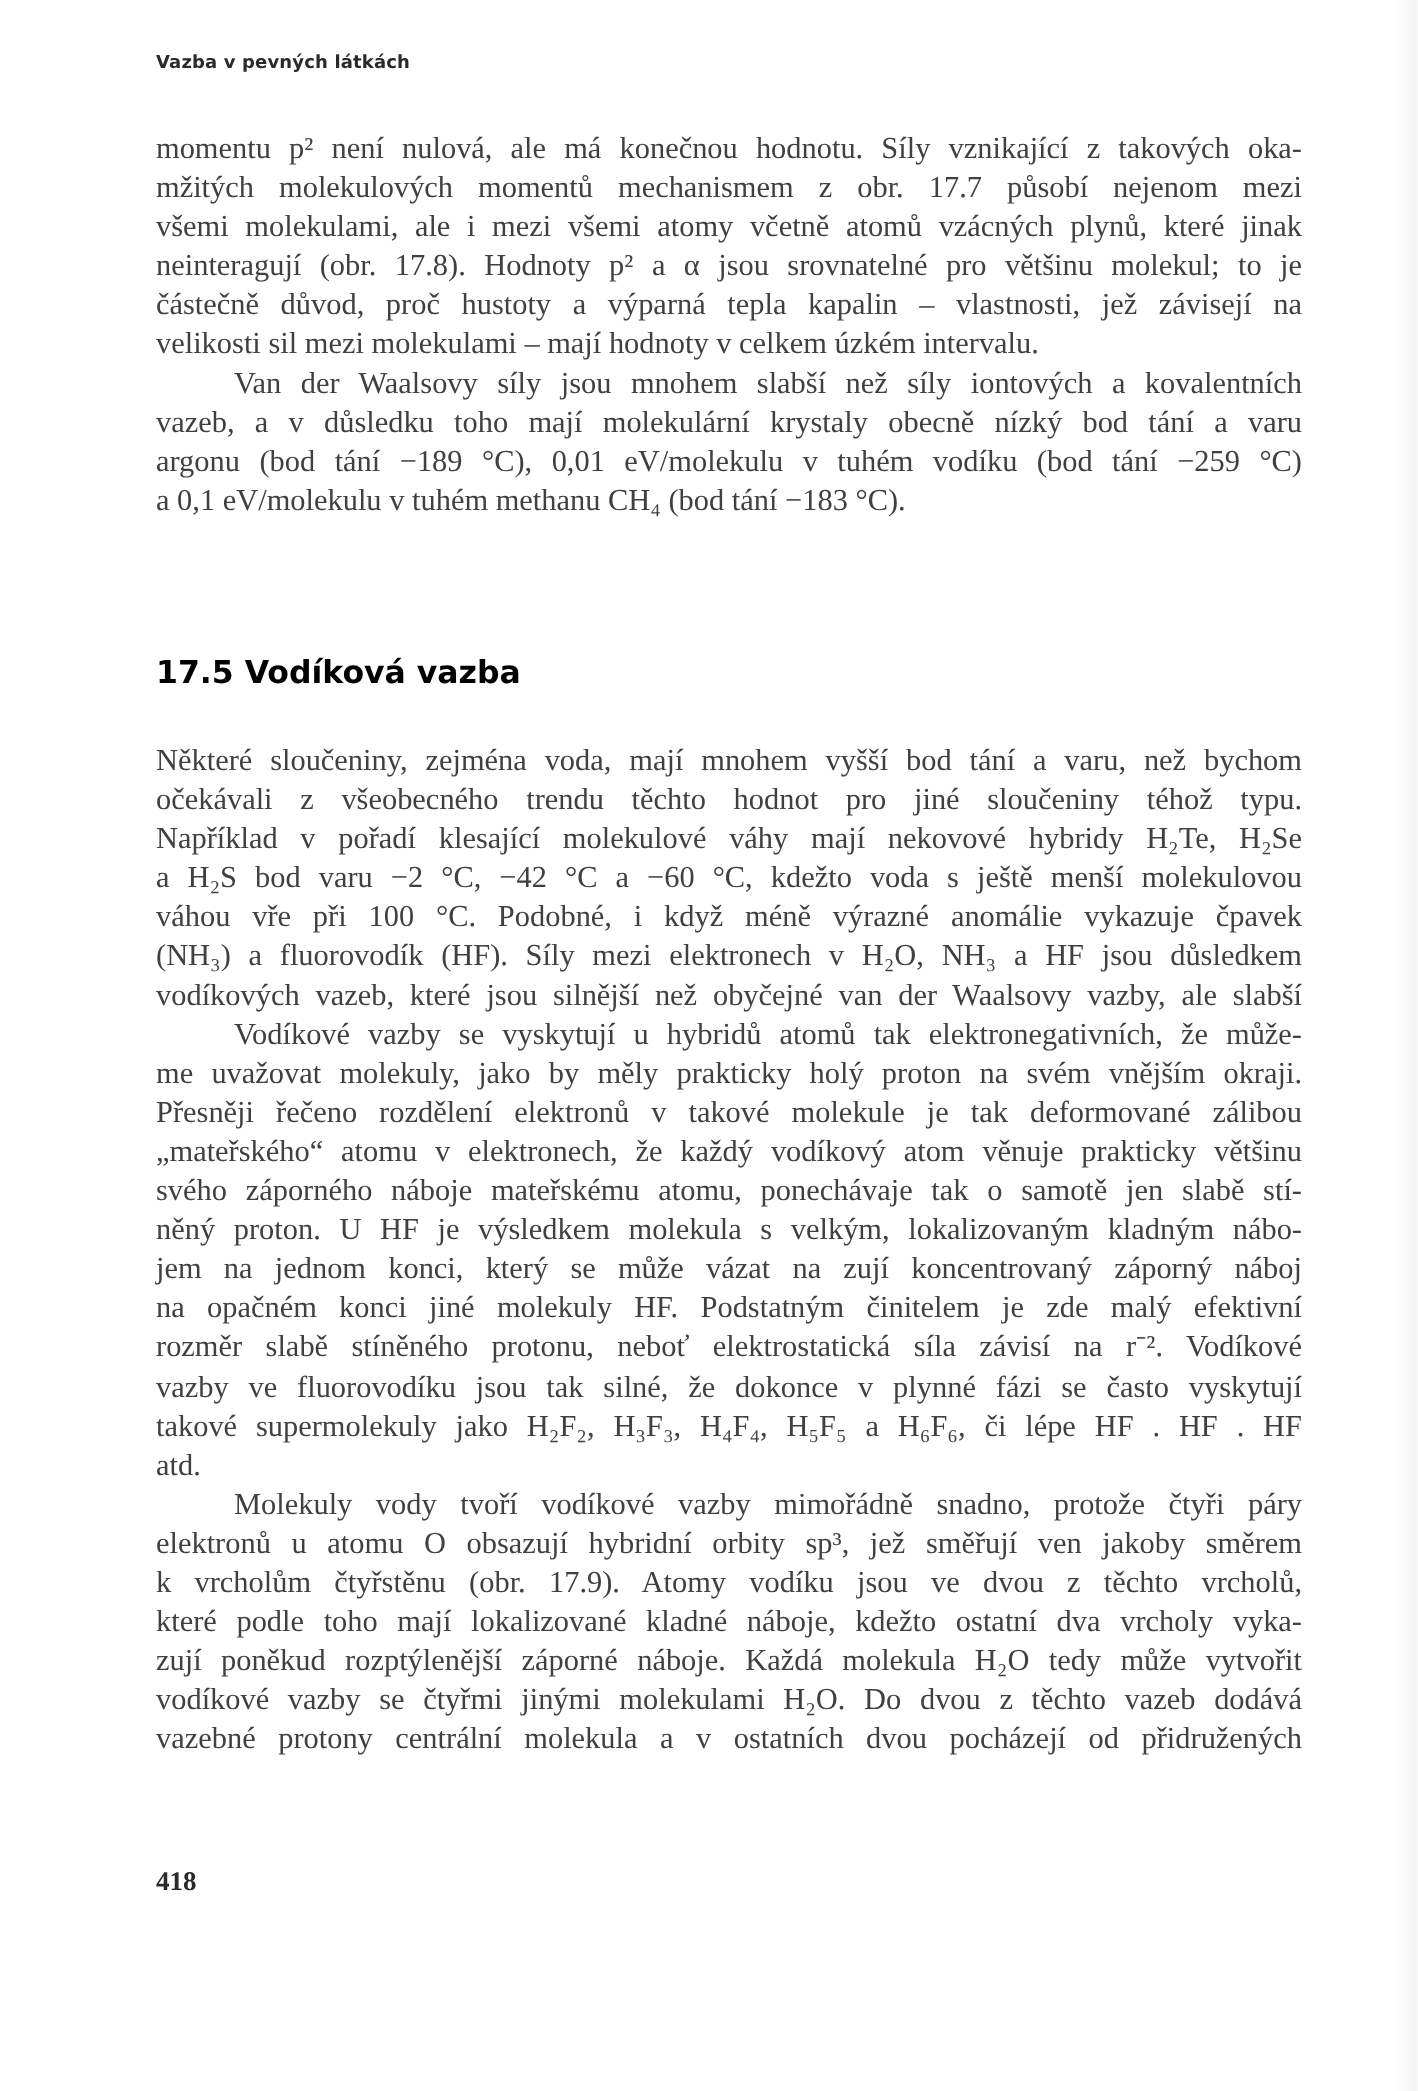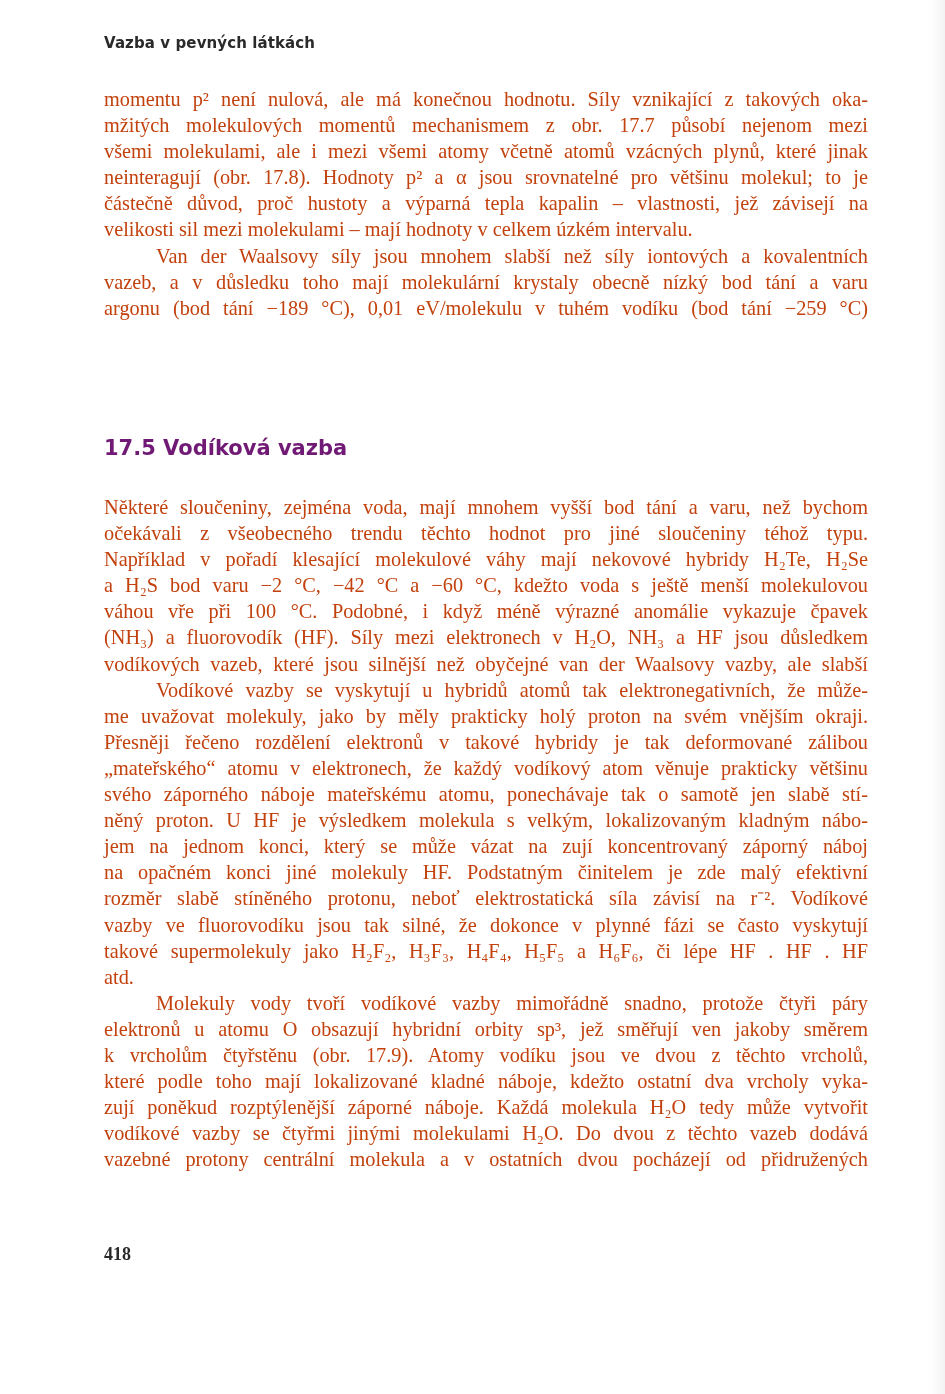--- a/index.html
+++ b/index.html
@@ -15,43 +15,43 @@
       position: absolute;
       top: 0; right: 0;
       width: 14px; height: 1394px;
       background: linear-gradient(to right, #ffffff, #f2f2f2);
     }
     .running-head {
       position: absolute;
       left: 104px; top: 34px;
       font-family: "DejaVu Sans", sans-serif;
       font-weight: bold;
-      font-size: 15px;
+      font-size: 12px;
       letter-spacing: 0.1px;
       color: #2a2a2a;
     }
     .body-text {
       position: absolute;
       left: 104px;
       width: 764px;
       font-family: "Liberation Serif", serif;
       font-size: 20.3px;
       line-height: 26.1px;
       text-align: justify;
-      color: #c2410c;
+      color: #404040;
     }
     .line { display: block; text-align: justify; text-align-last: justify; white-space: nowrap; }
     .line.last { text-align-last: left; }
     .section-title {
       position: absolute;
       left: 104px; top: 436px;
       font-family: "DejaVu Sans", sans-serif;
       font-weight: bold;
       font-size: 21px;
-      color: #701a75;
+      color: #000000;
     }
     .page-number {
       position: absolute;
       left: 104px; top: 1244px;
       font-family: Liberation Serif, serif;
       font-weight: bold;
       font-size: 18px;
       color: #2a2a2a;
     }
   </style>
@@ -65,35 +65,36 @@
 <div class="body-text" style="top:86px;">
   <span class="line">momentu p² není nulová, ale má konečnou hodnotu. Síly vznikající z takových oka-</span>
   <span class="line">mžitých molekulových momentů mechanismem z obr. 17.7 působí nejenom mezi</span>
   <span class="line">všemi molekulami, ale i mezi všemi atomy včetně atomů vzácných plynů, které jinak</span>
   <span class="line">neinteragují (obr. 17.8). Hodnoty p² a α jsou srovnatelné pro většinu molekul; to je</span>
   <span class="line">částečně důvod, proč hustoty a výparná tepla kapalin – vlastnosti, jež závisejí na</span>
   <span class="line last">velikosti sil mezi molekulami – mají hodnoty v celkem úzkém intervalu.</span>
   <span class="line" style="padding-left:52px;box-sizing:border-box;">Van der Waalsovy síly jsou mnohem slabší než síly iontových a kovalentních</span>
   <span class="line">vazeb, a v důsledku toho mají molekulární krystaly obecně nízký bod tání a varu</span>
   <span class="line">argonu (bod tání −189 °C), 0,01 eV/molekulu v tuhém vodíku (bod tání −259 °C)</span>
+  <span class="line last">a 0,1 eV/molekulu v tuhém methanu CH₄ (bod tání −183 °C).</span>
 </div>
 
 <div class="section-title">17.5 Vodíková vazba</div>
 
 <div class="body-text" style="top:494px;">
   <span class="line">Některé sloučeniny, zejména voda, mají mnohem vyšší bod tání a varu, než bychom</span>
   <span class="line">očekávali z všeobecného trendu těchto hodnot pro jiné sloučeniny téhož typu.</span>
   <span class="line">Například v pořadí klesající molekulové váhy mají nekovové hybridy H₂Te, H₂Se</span>
   <span class="line">a H₂S bod varu −2 °C, −42 °C a −60 °C, kdežto voda s ještě menší molekulovou</span>
   <span class="line">váhou vře při 100 °C. Podobné, i když méně výrazné anomálie vykazuje čpavek</span>
   <span class="line">(NH₃) a fluorovodík (HF). Síly mezi elektronech v H₂O, NH₃ a HF jsou důsledkem</span>
   <span class="line">vodíkových vazeb, které jsou silnější než obyčejné van der Waalsovy vazby, ale slabší</span>
   <span class="line" style="padding-left:52px;box-sizing:border-box;">Vodíkové vazby se vyskytují u hybridů atomů tak elektronegativních, že může-</span>
   <span class="line">me uvažovat molekuly, jako by měly prakticky holý proton na svém vnějším okraji.</span>
-  <span class="line">Přesněji řečeno rozdělení elektronů v takové hybridy je tak deformované zálibou</span>
+  <span class="line">Přesněji řečeno rozdělení elektronů v takové molekule je tak deformované zálibou</span>
   <span class="line">„mateřského“ atomu v elektronech, že každý vodíkový atom věnuje prakticky většinu</span>
   <span class="line">svého záporného náboje mateřskému atomu, ponechávaje tak o samotě jen slabě stí-</span>
   <span class="line">něný proton. U HF je výsledkem molekula s velkým, lokalizovaným kladným nábo-</span>
   <span class="line">jem na jednom konci, který se může vázat na zují koncentrovaný záporný náboj</span>
   <span class="line">na opačném konci jiné molekuly HF. Podstatným činitelem je zde malý efektivní</span>
   <span class="line">rozměr slabě stíněného protonu, neboť elektrostatická síla závisí na r⁻². Vodíkové</span>
   <span class="line">vazby ve fluorovodíku jsou tak silné, že dokonce v plynné fázi se často vyskytují</span>
   <span class="line">takové supermolekuly jako H₂F₂, H₃F₃, H₄F₄, H₅F₅ a H₆F₆, či lépe HF . HF . HF</span>
   <span class="line last">atd.</span>
   <span class="line" style="padding-left:52px;box-sizing:border-box;">Molekuly vody tvoří vodíkové vazby mimořádně snadno, protože čtyři páry</span>

